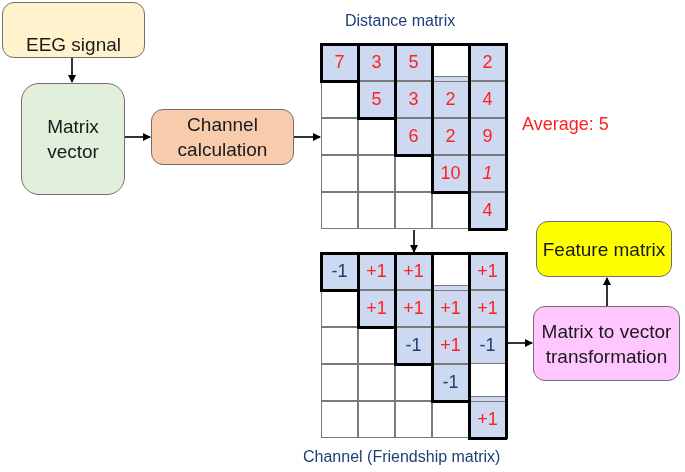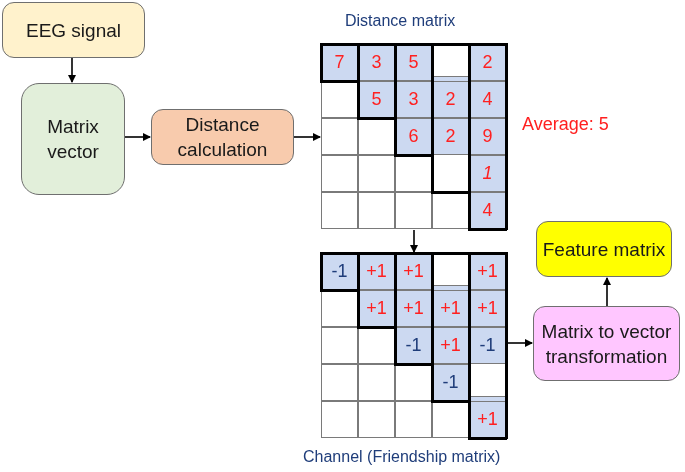--- a/index.html
+++ b/index.html
@@ -16,30 +16,30 @@
           font-size: 18px; border: 1px solid #7a7a7a; }
   .cell.filled { background: #ccd9f1; }
   .cell.bold { font-weight: bold; margin-top: 32px; }
   .cell.italic { font-style: italic; }
   .stair { position: absolute; background: #000; }
   svg.arrows { position: absolute; left: 0; top: 0; pointer-events: none; }
 </style>
 </head>
 <body>
 
-<div class="box" style="left:2px;top:2px;width:143px;height:56px;background:#fff2cc;">
+<div class="box" style="left:2px;top:2px;width:143px;height:56px;background:#fff2cc;align-items:flex-end;">
   <span>EEG signal</span>
 </div>
 
 <div class="box" style="left:21px;top:83px;width:104px;height:112px;border-radius:18px;background:#e2efda;padding:0 10px;">
   <span>Matrix vector</span>
 </div>
 
 <div class="box" style="left:151px;top:109px;width:143px;height:56px;background:#f8cbad;padding:0 12px;">
-  <span>Distance calculation</span>
+  <span>Channel calculation</span>
 </div>
 
 <div class="box" style="left:536px;top:221px;width:136px;height:56px;background:#ffff00;">
   <span>Feature matrix</span>
 </div>
 
 <div class="box" style="left:533px;top:306px;width:147px;height:75px;background:#ffc6ff;padding:0 4px;">
   <span>Matrix to vector transformation</span>
 </div>
 
@@ -59,20 +59,21 @@
     <div class="cell filled" style="left: 111px; top: 37px; color: rgb(255, 32, 32);">2</div>
     <div class="cell filled" style="left: 148px; top: 37px; color: rgb(255, 32, 32);">4</div>
     <div class="cell" style="left: 0px; top: 74px;"></div>
     <div class="cell" style="left: 37px; top: 74px;"></div>
     <div class="cell filled" style="left: 74px; top: 74px; color: rgb(255, 32, 32);">6</div>
     <div class="cell filled" style="left: 111px; top: 74px; color: rgb(255, 32, 32);">2</div>
     <div class="cell filled" style="left: 148px; top: 74px; color: rgb(255, 32, 32);">9</div>
     <div class="cell" style="left: 0px; top: 111px;"></div>
     <div class="cell" style="left: 37px; top: 111px;"></div>
     <div class="cell" style="left: 74px; top: 111px;"></div>
+    <div class="cell filled" style="left: 111px; top: 111px; color: rgb(255, 32, 32);">10</div>
     <div class="cell filled italic" style="left: 148px; top: 111px; color: rgb(255, 32, 32);">1</div>
     <div class="cell" style="left: 0px; top: 148px;"></div>
     <div class="cell" style="left: 37px; top: 148px;"></div>
     <div class="cell" style="left: 74px; top: 148px;"></div>
     <div class="cell" style="left: 111px; top: 148px;"></div>
     <div class="cell filled" style="left: 148px; top: 148px; color: rgb(255, 32, 32);">4</div>
     <div class="stair" style="left: -1px; top: -1px; width: 187px; height: 3px;"></div>
     <div class="stair" style="left: 184px; top: -1px; width: 3px; height: 187px;"></div>
     <div class="stair" style="left: -1px; top: -1px; width: 3px; height: 39px;"></div>
     <div class="stair" style="left: -1px; top: 36px; width: 39px; height: 3px;"></div>

